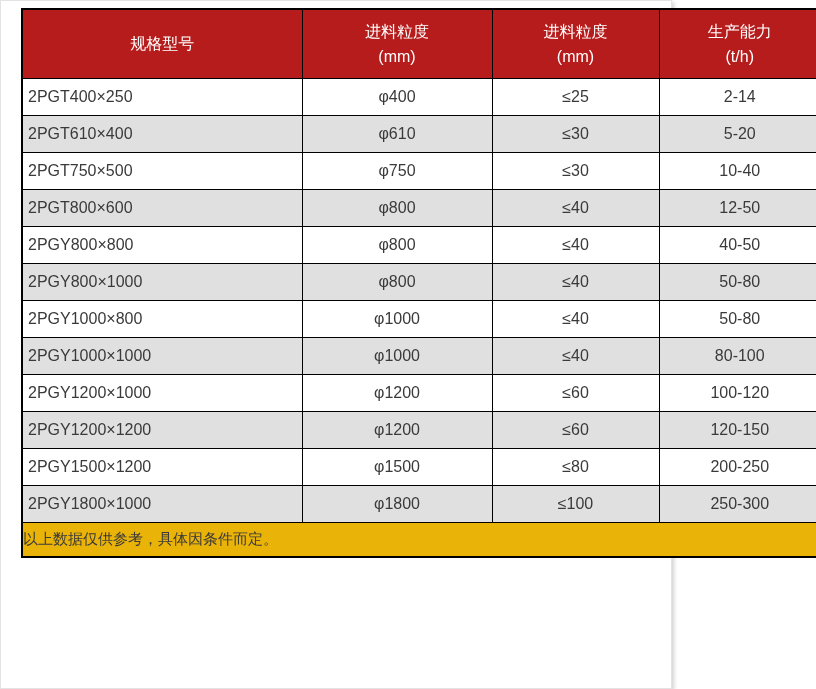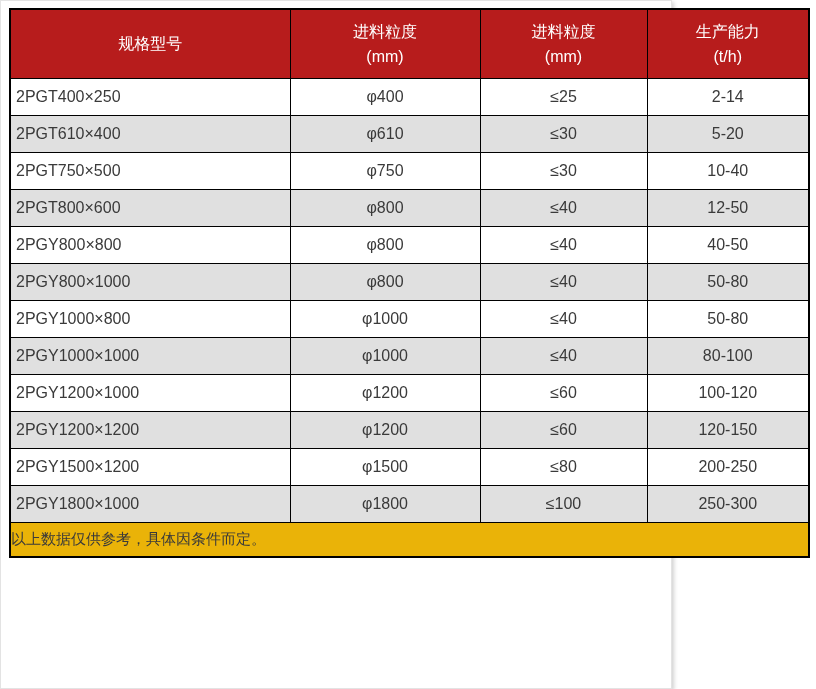--- a/index.html
+++ b/index.html
@@ -4,21 +4,21 @@
 <style>
   * { margin: 0; padding: 0; box-sizing: border-box; }
   html, body {
     width: 816px; height: 689px;
     background: #ffffff;
     font-family: "Liberation Sans", "DejaVu Sans", sans-serif;
     overflow: hidden;
   }
   .canvas {
     width: 672px; height: 689px;
-    padding: 7px 8px;
+    padding: 7px 20px;
     border: 1px solid #e3e3e3;
     box-shadow: 2px 2px 4px rgba(0,0,0,0.18);
   }
   table.spec-table {
     width: 799px;
     border-collapse: collapse;
     table-layout: fixed;
     border: 2px solid #000000;
   }
   .spec-table th, .spec-table td {

